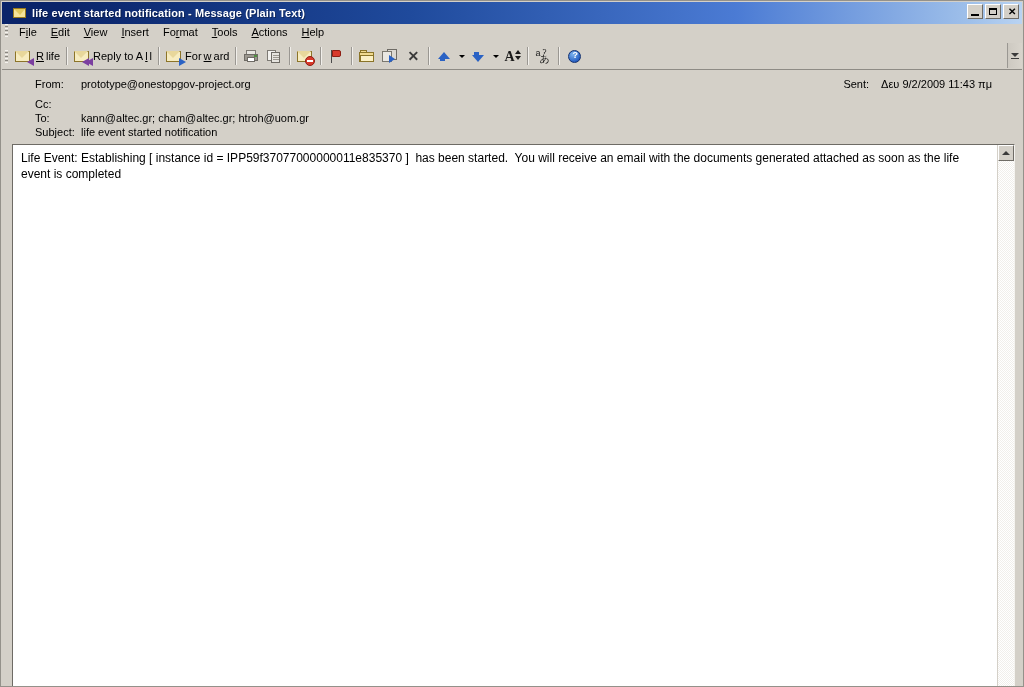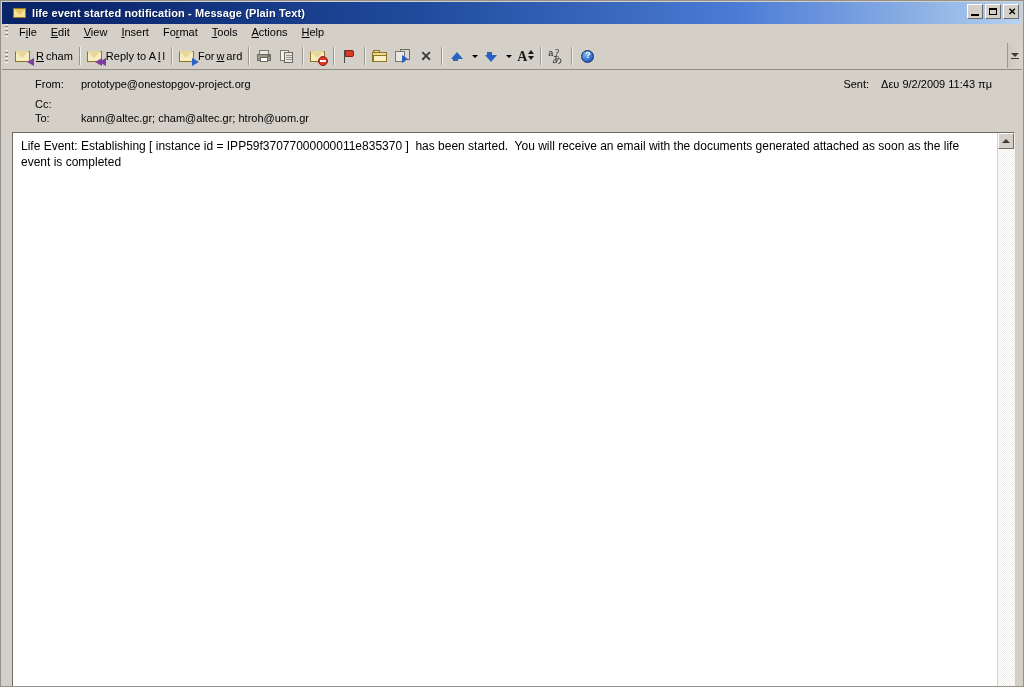--- a/index.html
+++ b/index.html
@@ -386,21 +386,21 @@
   <div class="toolbar">
     <div class="grip"></div>
 
     <div class="tb-btn">
       <div class="ico">
           <div class="envb"></div>
           <div class="ar"></div>
         </div>
       <span></span>
         <u>R</u>
-        <span>cham</span>
+        <span>life</span>
     </div>
     <div class="tb-sep"></div>
 
     <div class="tb-btn">
       <div class="ico">
           <div class="envb"></div>
           <div class="ar"></div>
           <div class="ar2"></div>
         </div>
       <span>Reply to A</span>
@@ -533,20 +533,24 @@
       <div class="hvalue">prototype@onestopgov-project.org</div>
     </div>
     <div class="hrow r3">
       <div class="hlabel">Cc:</div>
       <div class="hvalue"></div>
     </div>
     <div class="hrow r2">
       <div class="hlabel">To:</div>
       <div class="hvalue">kann@altec.gr; cham@altec.gr; htroh@uom.gr</div>
     </div>
+    <div class="hrow">
+      <div class="hlabel">Subject:</div>
+      <div class="hvalue">life event started notification</div>
+    </div>
     <div class="sent-block">
       <div>Sent:</div>
       <div>Δευ 9/2/2009 11:43 πμ</div>
     </div>
   </div>
 
   <div class="bodywrap">
     <div class="bodytext">Life Event: Establishing [ instance id = IPP59f37077000000011e835370 ]  has been started.  You will receive an email with the documents generated attached as soon as the life event is completed</div>
     <div class="vscroll">
       <div class="sb-btn">

